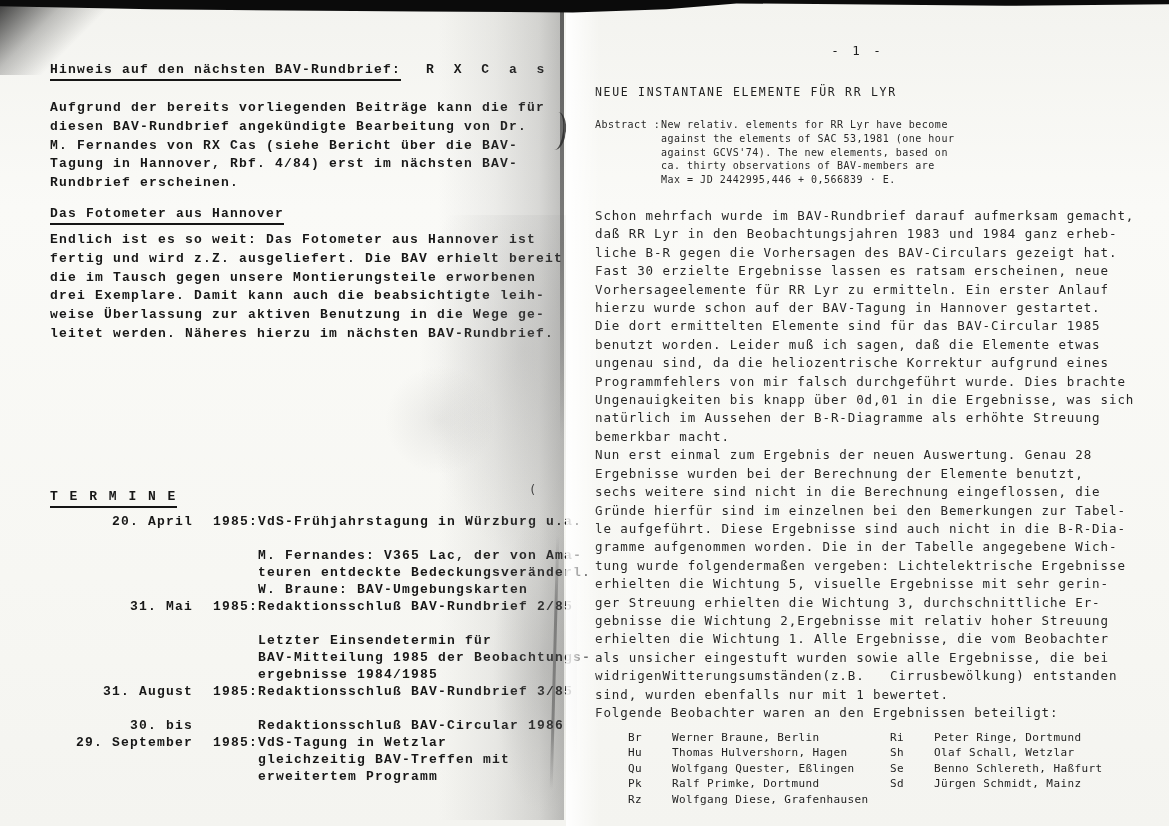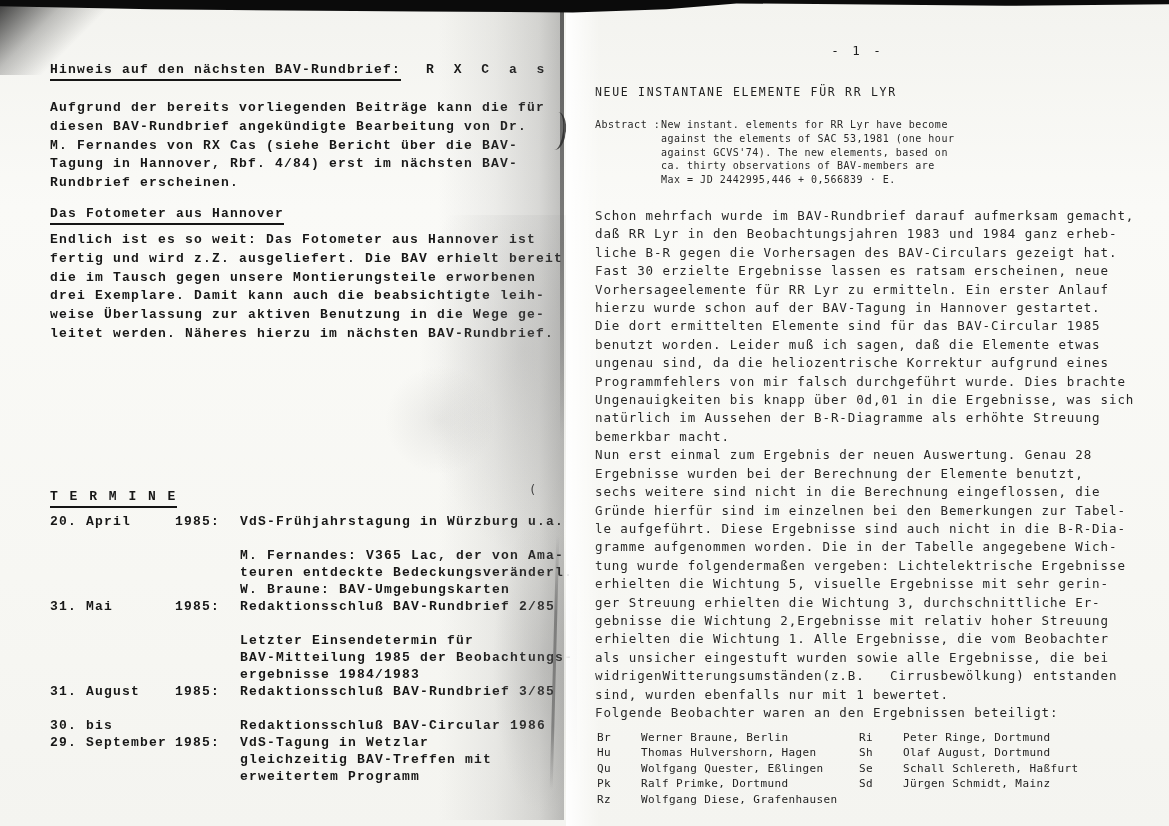--- a/index.html
+++ b/index.html
@@ -13,21 +13,21 @@
       font-weight:700;color:#171717;font-size:13px;letter-spacing:1.2px;}
   .h1row{position:absolute;top:2px;left:0;white-space:nowrap;}
   .h-underline{border-bottom:2.5px solid #151515;padding-bottom:2px;display:inline-block;}
   .h1suffix{margin-left:16px;letter-spacing:6px;}
   .para{position:absolute;left:0;}
   .pline{height:18.8px;white-space:pre;}
   .p1{top:40px;}
   .h2{position:absolute;top:146px;left:0;white-space:nowrap;font-family:Liberation Mono, monospace;}
   .p2{top:172px;}
   .th{position:absolute;top:429px;left:0;letter-spacing:2px;}
-  .termine{position:absolute;top:454px;left:0;width:516px;}
+  .termine{position:absolute;top:454px;left:18px;width:516px;text-align:right;}
   .trow{display:flex;height:17px;white-space:pre;}
   .tdate{width:125px;flex:none;}
   .tyear{width:65px;flex:none;}
   .tdesc{flex:none;}
   .stray{position:absolute;left:529px;top:483px;font-size:12px;color:#333;
          font-family:"DejaVu Sans Mono",monospace;}
 
   
   .rp{position:absolute;left:595px;top:43px;width:572px;color:#272727;
       font-size:12.5px;letter-spacing:0.9px;}
@@ -35,21 +35,21 @@
            letter-spacing:3px;font-size:12.5px;color:#1f1f1f;}
   .rtitle{position:absolute;top:42px;left:0;font-size:11.5px;letter-spacing:1.7px;
           white-space:nowrap;color:#202020;}
   .abstract{position:absolute;top:76px;left:0;display:flex;font-size:10px;letter-spacing:0.5px;}
   .ablabel{width:66px;flex:none;}
   .abline{height:13.8px;white-space:pre;}
   .rbody{position:absolute;top:165px;left:0;}
   .rline{height:18.42px;white-space:pre;}
   .observers{position:absolute;top:688px;left:2px;width:568px;display:flex;
              font-size:11px;letter-spacing:0.4px;color:#222;}
-  .obscol-left{width:262px;flex:none;}
+  .obscol-left{width:262px;flex:none;margin-left:31px;}
   .obsrow{display:flex;height:15.4px;white-space:pre;}
   .obscode{width:44px;flex:none;}
 
   
   .artifact{position:absolute;pointer-events:none;}
   .top-bar{left:0;top:0;width:1169px;height:13px;background:#0b0b0b;
            clip-path:polygon(0 0,100% 0,100% 32%,86% 45%,63% 26%,57% 72%,49% 96%,36% 88%,13% 72%,0 48%);}
   .corner-tl{left:0;top:0;width:120px;height:75px;
              background:linear-gradient(135deg,rgba(25,25,25,0.85) 0%,rgba(25,25,25,0.25) 35%,rgba(25,25,25,0) 60%);}
   .fold-shadow{left:438px;top:8px;width:126px;height:812px;
@@ -161,21 +161,21 @@
 
         <div class="trow">
           <span class="tdate"></span>
           <span class="tyear"></span>
           <span class="tdesc">BAV-Mitteilung 1985 der Beobachtungs-</span>
         </div>
 
         <div class="trow">
           <span class="tdate"></span>
           <span class="tyear"></span>
-          <span class="tdesc">ergebnisse 1984/1983</span>
+          <span class="tdesc">ergebnisse 1984/1985</span>
         </div>
 
         <div class="trow">
           <span class="tdate">31. August</span>
           <span class="tyear">1985:</span>
           <span class="tdesc">Redaktionsschluß BAV-Rundbrief 3/85</span>
         </div>
 
         <div class="trow">
           <span class="tdate"></span>
@@ -214,21 +214,21 @@
   <div class="rp">
 
     <div class="pagenum">- 1 -</div>
 
     <div class="rtitle">NEUE INSTANTANE ELEMENTE FÜR RR LYR</div>
 
     <div class="abstract">
       <div class="ablabel">Abstract :</div>
       <div>
 
-      <div class="abline">New instant. elements for RR Lyr have become</div>
+      <div class="abline">New relativ. elements for RR Lyr have become</div>
           <div class="abline">against the elements of SAC 53,1981 (one hour</div>
           <div class="abline">against GCVS'74). The new elements, based on</div>
           <div class="abline">ca. thirty observations of BAV-members are</div>
           <div class="abline">Max = JD 2442995,446 + 0,566839 · E.</div>
         </div>
     </div>
 
     <div class="rbody">
 
     <div class="rline">Schon mehrfach wurde im BAV-Rundbrief darauf aufmerksam gemacht,</div>
@@ -291,26 +291,26 @@
         </div>
       <div class="obscol-right">
 
           <div class="obsrow">
             <span class="obscode">Ri</span>
             <span>Peter Ringe, Dortmund</span>
           </div>
 
           <div class="obsrow">
             <span class="obscode">Sh</span>
-            <span>Olaf August, Dortmund</span>
+            <span>Olaf Schall, Wetzlar</span>
           </div>
 
           <div class="obsrow">
             <span class="obscode">Se</span>
-            <span>Schall Schlereth, Haßfurt</span>
+            <span>Benno Schlereth, Haßfurt</span>
           </div>
 
           <div class="obsrow">
             <span class="obscode">Sd</span>
             <span>Jürgen Schmidt, Mainz</span>
           </div>
         </div>
     </div>
   </div>
 

